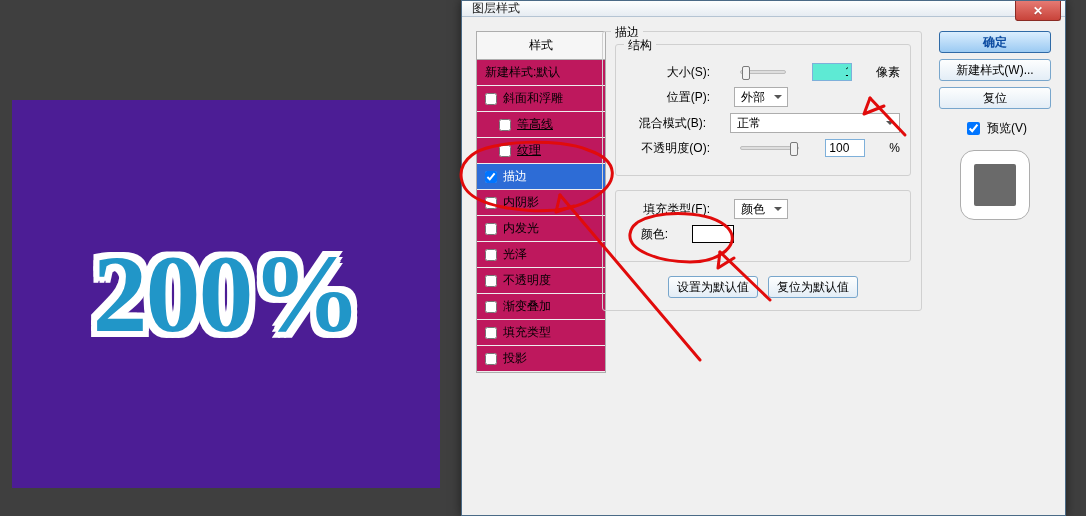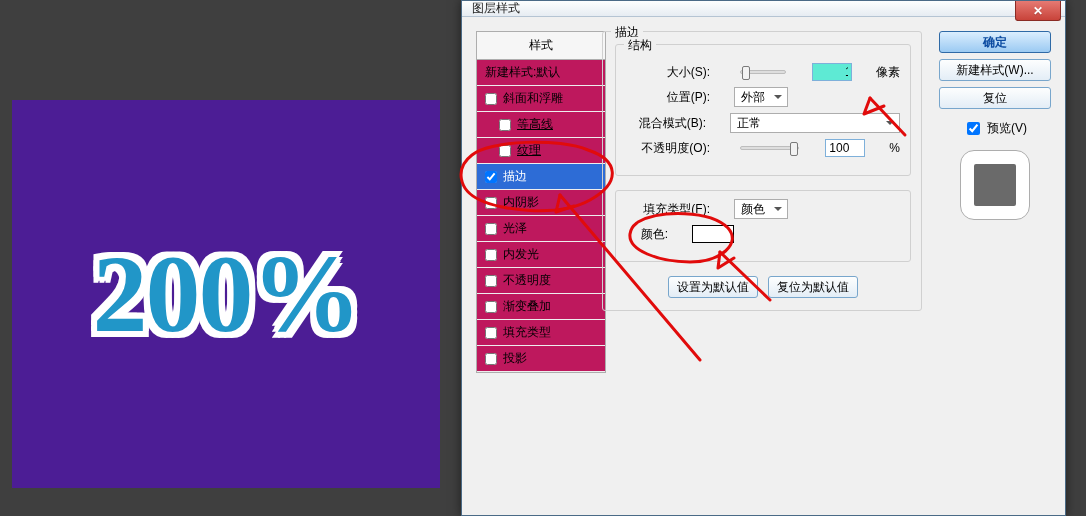--- a/index.html
+++ b/index.html
@@ -280,25 +280,25 @@
       <div class="style-item selected">
         <input type="checkbox" checked="" style="">
         <span>描边</span>
       </div>
       <div class="style-item">
         <input type="checkbox" style="">
         <span>内阴影</span>
       </div>
       <div class="style-item">
         <input type="checkbox" style="">
+        <span>内发光</span>
+      </div>
+      <div class="style-item">
+        <input type="checkbox" style="">
         <span>光泽</span>
-      </div>
-      <div class="style-item">
-        <input type="checkbox" style="">
-        <span>内发光</span>
       </div>
       <div class="style-item">
         <input type="checkbox" style="">
         <span>不透明度</span>
       </div>
       <div class="style-item">
         <input type="checkbox" style="">
         <span>渐变叠加</span>
       </div>
       <div class="style-item">

